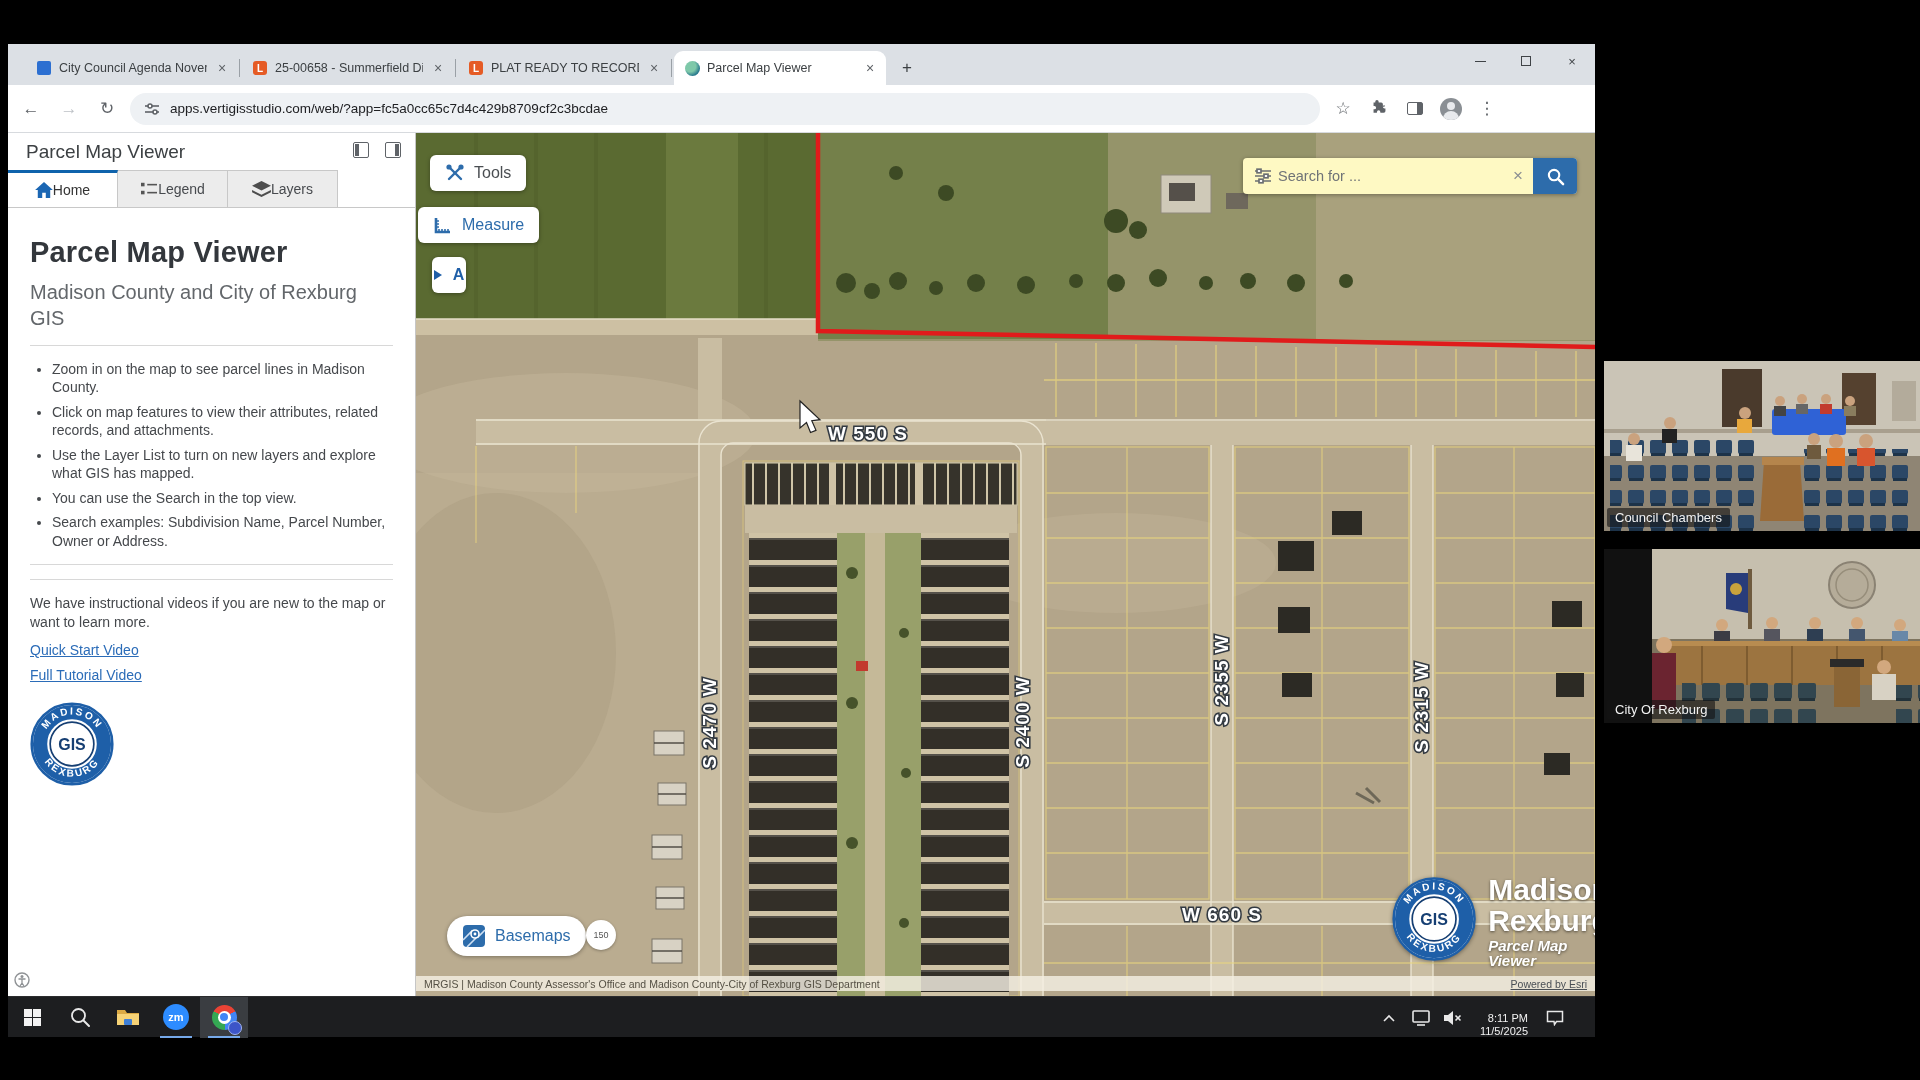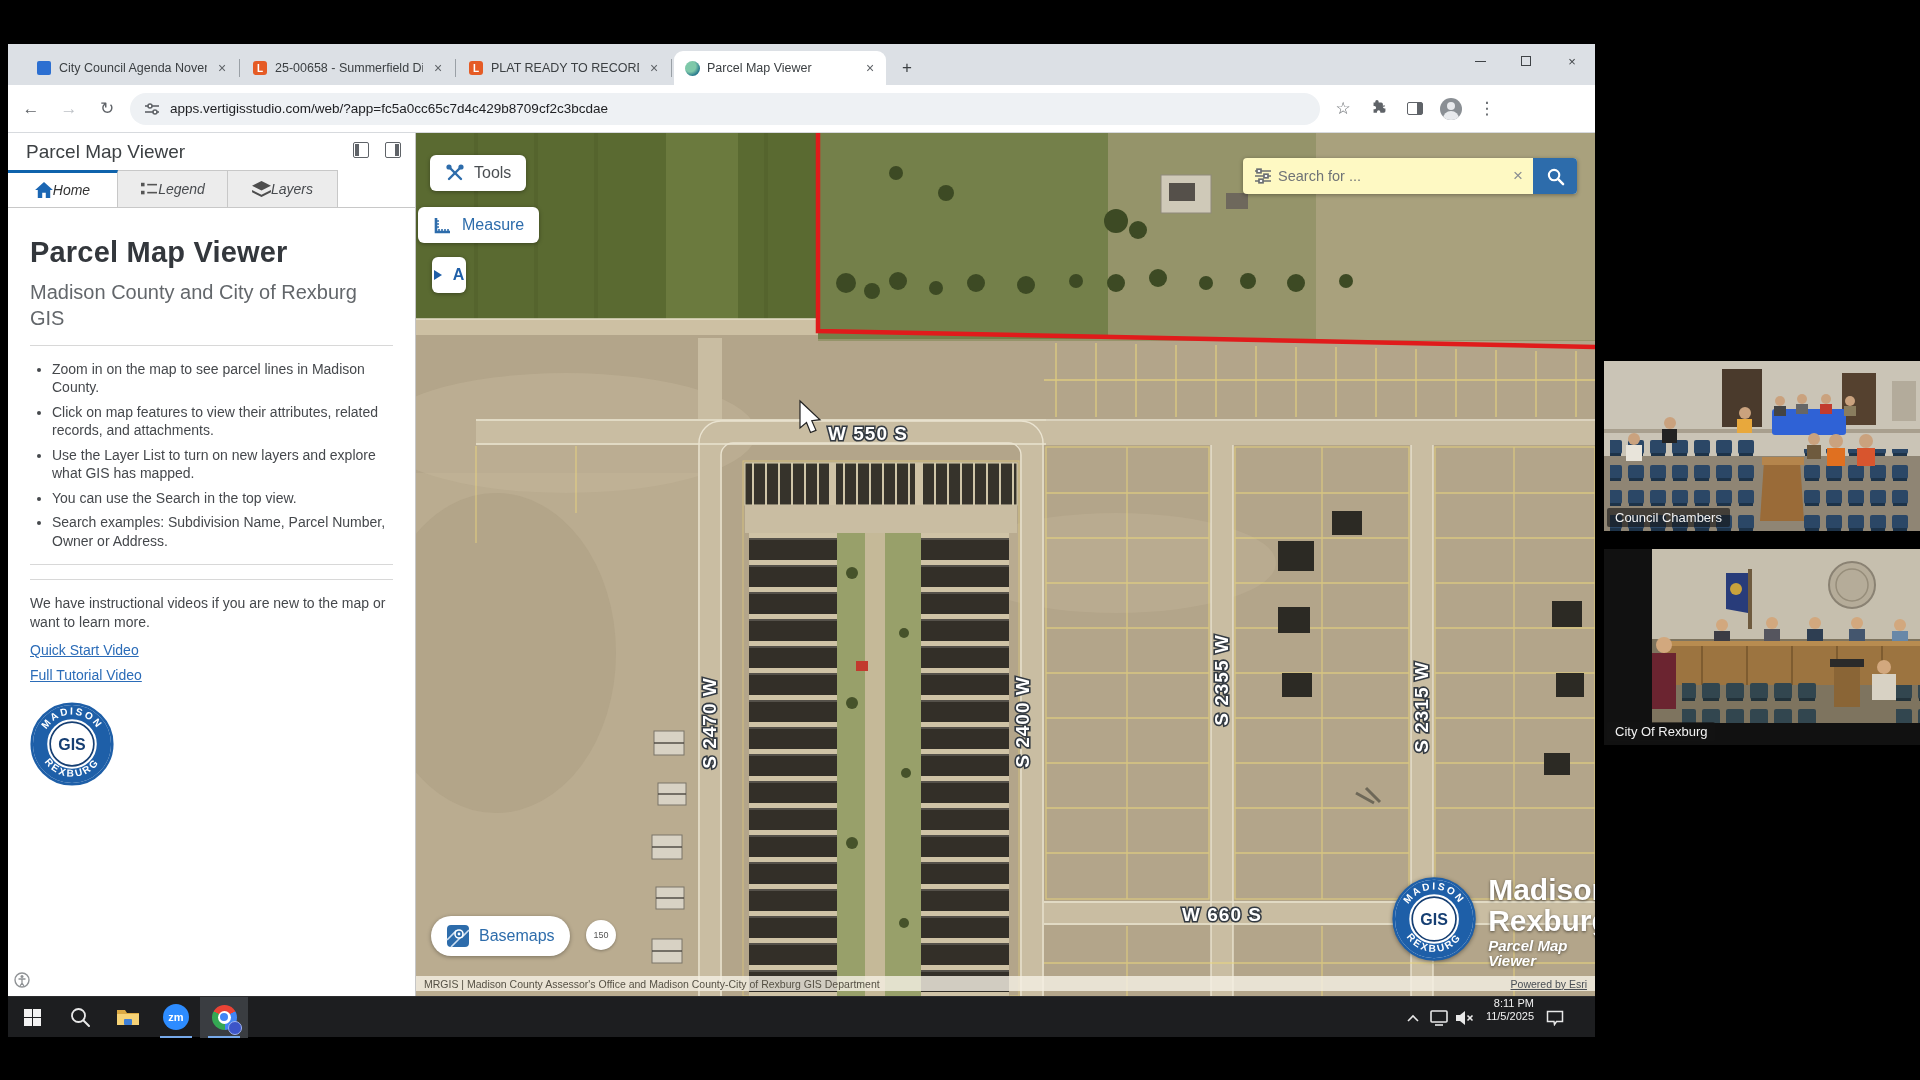--- a/index.html
+++ b/index.html
@@ -54,21 +54,21 @@
   .sidebar { position:relative; width:408px; height:100%; background:#fff; border-right:1px solid #c6c6c6; flex:0 0 408px; }
   .sb-header { height:37px; display:flex; align-items:center; padding-left:18px; }
   .sb-title { font-size:19px; color:#3c4043; }
   .sb-hdicons { position:absolute; right:14px; top:9px; display:flex; gap:16px; }
   .panelico { width:16px; height:16px; border:1.5px solid #5f6368; border-radius:2px; position:relative; }
   .panelico.r:after { content:""; position:absolute; right:1px; top:1px; bottom:1px; width:4px; background:#5f6368; }
   .panelico.l:after { content:""; position:absolute; left:1px; top:1px; bottom:1px; width:4px; background:#5f6368; }
   .sb-tabs { display:flex; height:38px; border-bottom:1px solid #c8c8c8; }
   .sb-tab { flex:0 0 110px; display:flex; align-items:center; justify-content:center; 
             font-size:14px; color:#474a4e; background:#ececec; border-right:1px solid #c8c8c8;
-            border-top:1px solid #c8c8c8;font-style:italic; }
+            border-top:1px solid #c8c8c8; }
   .sb-tab.active { background:#fff; border-top:3px solid #0f63ac; border-right:1px solid #c8c8c8; color:#333; }
   .sb-body { padding:18px 22px 0 22px; }
   .sb-body h1 { font-size:29px; color:#33373c; margin:10px 0 10px; letter-spacing:.2px; }
   .sb-sub { font-size:20px; color:#63676b; line-height:1.3; }
   .sb-body hr { border:none; border-top:1px solid #d8d8d8; margin:14px 0; }
   .sb-h2 { font-size:21px; color:#63676b; font-weight:normal; margin:2px 0 10px; }
   .sb-list { padding-left:22px; }
   .sb-list li { font-size:14px; color:#45484c; line-height:1.32; margin-bottom:6px; }
   a.blue { color:#2b6cb8; text-decoration:underline; }
   .sb-para { font-size:14px; color:#45484c; line-height:1.35; margin-bottom:10px; }
@@ -86,21 +86,21 @@
   .w-a { left:16px; top:124px; width:34px; height:36px; padding:0; justify-content:center;
          color:#1f5fa8; font-weight:bold; font-size:16px; }
   .searchbar { position:absolute; left:827px; top:25px; width:334px; height:36px; background:#fef9c3;
                border-radius:4px; box-shadow:0 1px 4px rgba(0,0,0,.35); display:flex; align-items:center; overflow:hidden; }
   .searchbar input { border:none; outline:none; flex:1; font-size:14.5px; color:#333; padding:0 6px;
                      font-family:"Liberation Sans", sans-serif; background:transparent; }
   .searchbar input::placeholder { color:#6f7377; }
   .sb-clear { color:#8a8e92; font-size:17px; padding:0 10px; }
   .sb-go { width:44px; height:36px; background:#2d6cab; display:flex; align-items:center; justify-content:center; flex:0 0 44px; }
   .slidericon { margin-left:11px; flex:0 0 18px; }
-  .w-basemaps { left:15px; top:783px; height:40px; border-radius:20px; color:#2d6cab; }
+  .w-basemaps { left:31px; top:783px; height:40px; border-radius:20px; color:#2d6cab; }
   .scalebadge { position:absolute; left:170px; top:787px; width:30px; height:30px; border-radius:50%;
                 background:#fff; box-shadow:0 1px 3px rgba(0,0,0,.3); display:flex; align-items:center;
                 justify-content:center; font-size:9px; color:#555; }
   .brand { position:absolute; left:976px; top:742px; display:flex; align-items:flex-start; gap:12px; }
   .brand .blogo { width:88px; height:88px; filter:drop-shadow(0 1px 2px rgba(0,0,0,.4)); }
   .brand .btxt { color:#fff; text-shadow:0 1px 3px rgba(0,0,0,.55); line-height:1.02; }
   .brand .b1, .brand .b2 { font-size:30px; font-weight:bold; }
   .brand .b3 { font-size:15px; font-style:italic; font-weight:bold; margin-top:2px; }
   .attrib { position:absolute; left:0; right:0; bottom:5px; height:15px; background:rgba(244,239,227,.82);
             display:flex; align-items:center; justify-content:space-between; padding:0 8px;
@@ -118,28 +118,28 @@
   .zoomball { width:26px; height:26px; border-radius:50%; background:#2d8cff; color:#fff; font-size:11px;
               font-weight:bold; display:flex; align-items:center; justify-content:center; }
   .chromeball { width:25px; height:25px; border-radius:50%; position:relative;
                 background:conic-gradient(from -60deg, #ea4335 0 120deg, #4285f4 0 240deg, #34a853 0 360deg); }
   .chromeball:before { content:""; position:absolute; left:6px; top:6px; width:13px; height:13px;
                        border-radius:50%; background:#fff; }
   .chromeball:after { content:""; position:absolute; left:8.5px; top:8.5px; width:8px; height:8px;
                       border-radius:50%; background:#4285f4; }
   .chromebadge { position:absolute; right:6px; bottom:3px; width:14px; height:14px; border-radius:50%;
                  background:#3c55c8; border:1.5px solid #9fb4f0; }
-  .tray { position:absolute; right:27px; top:0; height:41px; display:flex; align-items:flex-start; gap:0; }
+  .tray { position:absolute; right:27px; top:0; height:41px; display:flex; align-items:flex-end; gap:6px; }
   .trayico { width:26px; height:41px; display:flex; align-items:center; justify-content:center; }
   .clock { text-align:right; color:#f2f2f2; font-size:11px; line-height:13px; padding:0 8px; }
 
   
   .feed { position:absolute; left:1604px; width:316px; background:#111; overflow:hidden; }
   .feed1 { top:361px; height:170px; }
-  .feed2 { top:549px; height:196px;padding-left:48px; }
+  .feed2 { top:549px; height:174px;padding-left:48px; }
   .feedlabel { position:absolute; left:3px; bottom:4px; background:rgba(20,20,20,.62); color:#f2f2f2;
                font-size:13px; padding:2px 8px; border-radius:2px; }
 </style>
 </head>
 <body>
 
 <div class="stage">
   <div class="desktop">
 
     <div class="tabstrip">

